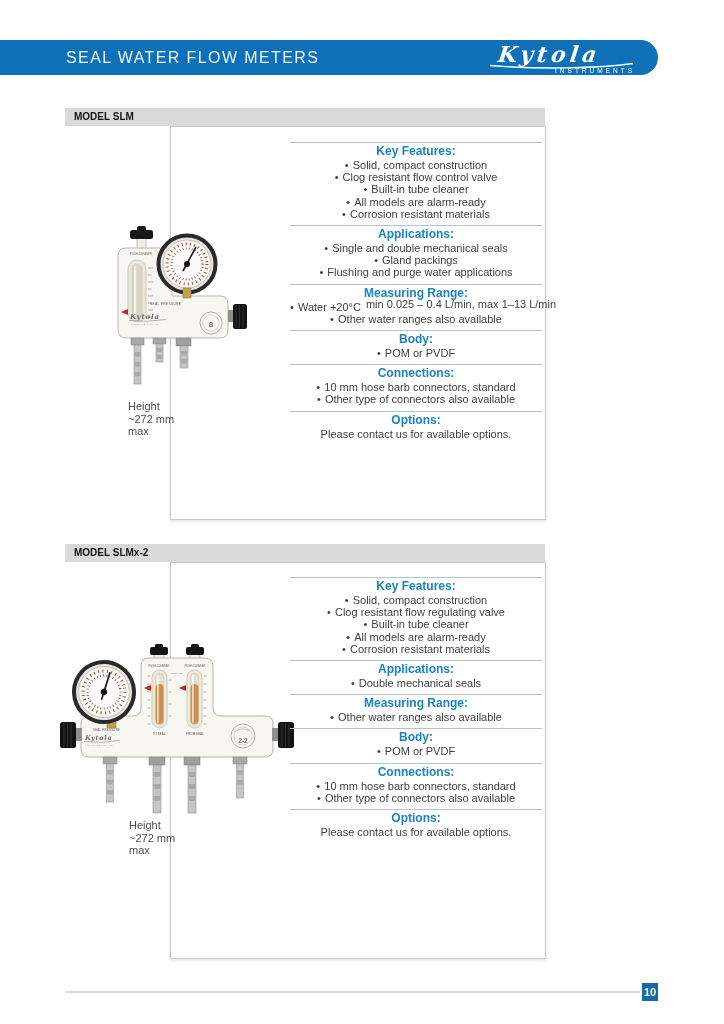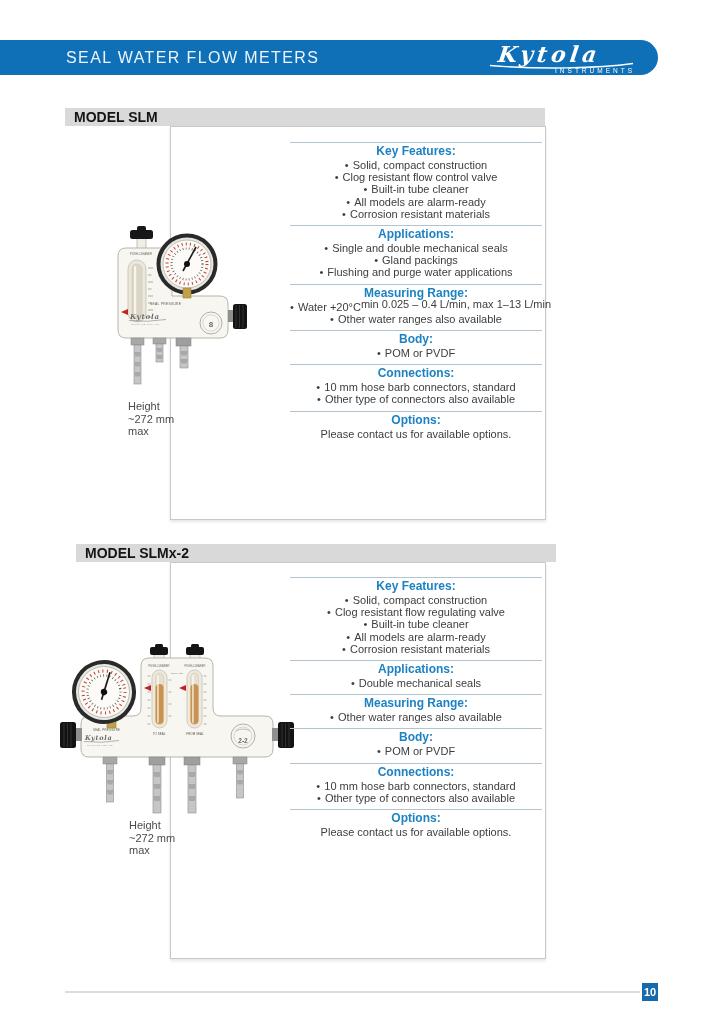--- a/index.html
+++ b/index.html
@@ -15,46 +15,46 @@
   }
   .topbar-title {
     position:absolute; left:66px; top:0; line-height:35px;
     font-size:16px; letter-spacing:1.4px; color:#ecf5fb; white-space:nowrap;
   }
   .logo-svg { position:absolute; left:478px; top:2px; }
 
   
   .model-bar {
     position:absolute; left:65px; width:480px; height:18px;
-    background:#d9d9d9; color:#141414; font-size:14px; font-weight:bold;
+    background:#d9d9d9; color:#141414; font-size:10px; font-weight:bold;
     line-height:18px; padding-left:9px; box-sizing:border-box;
   }
   .panel {
     position:absolute; left:170px; width:376px; background:#ffffff;
     border:1px solid #c8c8c8; box-sizing:border-box;
     box-shadow:0 2px 3px rgba(0,0,0,0.10);
   }
   #panel-1 { top:126px; height:394px; }
   #panel-2 { top:562px; height:397px; }
   #model-bar-1 { top:108px; }
-  #model-bar-2 { top:544px;margin-left:11px; }
+  #model-bar-2 { top:544px; }
 
   
   .specs { position:absolute; left:290px; width:252px; }
   #specs-1 { top:142px; }
   #specs-2 { top:577px; }
   .spec-block { border-top:1px solid #b3c4d1; padding:2px 0 5px 0;text-align:center; }
   .spec-heading {
     color:#1d82c4; font-size:12px; font-weight:bold; line-height:13px;
     margin-bottom:1px;
   }
   .spec-item { font-size:11px; line-height:12.2px; color:#3d3d3d; }
   .spec-item.nowrap { white-space:nowrap; }
   .spec-item .bullet { margin-right:1px; }
-  .spec-item .range { position:relative; top:-2.5px; }
+  .spec-item .range { position:relative; top:-2.5px; margin-left:5px; }
 
   
   .figure-svg { position:absolute; }
   #figure-1 { left:92px; top:226px; }
   #figure-2 { left:57px; top:644px; }
   .fig-caption {
     position:absolute; font-size:11px; line-height:12.5px; color:#4b4b4b;
   }
   #caption-1 { left:128px; top:400px; }
   #caption-2 { left:129px; top:819px; }

